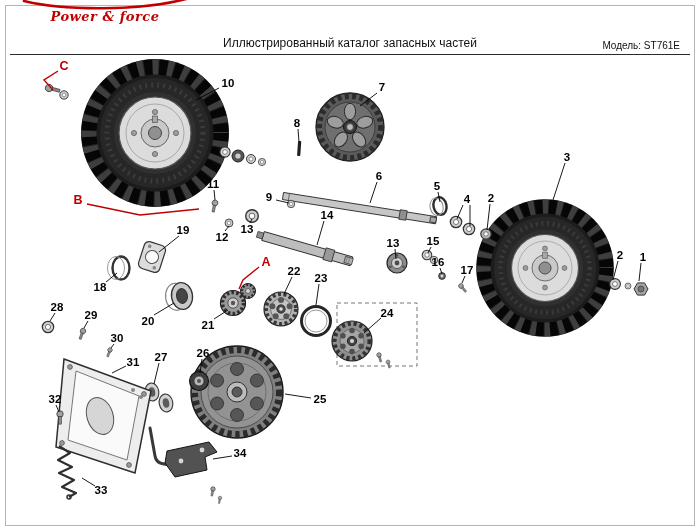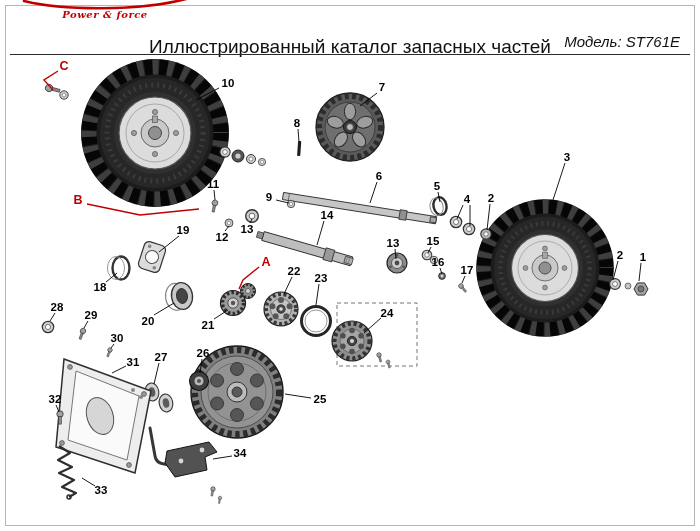--- a/index.html
+++ b/index.html
@@ -10,24 +10,24 @@
 
   
   .logo { position:absolute; left:18px; top:5px; width:174px; text-align:center; }
   .logo-text { font-family:"Liberation Serif", serif; font-weight:bold; font-style:italic;
                font-size:25px; letter-spacing:1px; color:#0a0a0a; line-height:1.05; }
   .brand { display:inline-block; }
   .brand::first-letter { font-size:33px; }
   .reg { font-size:9px; vertical-align:super; }
   .swoosh { display:block; margin:-7px auto -3px auto; }
   .logo-tagline { font-family:"DejaVu Serif", serif; font-style:italic; font-weight:bold;
-                  color:#c00000; font-size:10px; letter-spacing:0.5px; margin-top:-2px; }
+                  color:#c00000; font-size:13px; letter-spacing:0.5px; margin-top:-2px; }
   .page-title { position:absolute; left:0; right:0; top:36px; text-align:center;
-                font-size:19px; color:#111; }
-  .model { position:absolute; right:20px; top:33px; font-size:15px; color:#111;font-style:italic; }
+                font-size:12px; color:#111; }
+  .model { position:absolute; right:20px; top:40px; font-size:10px; color:#111; }
   .header-rule { position:absolute; left:10px; right:10px; top:54px; border-top:1.5px solid #2a2a2a; }
 
   
   #diagram { position:absolute; left:0; top:0; }
   .leader { fill:none; stroke:#000; stroke-width:0.9; }
   .leader.accent { stroke:#c00000; stroke-width:1.4; }
   .callout { font-family:"Liberation Sans", sans-serif; font-weight:bold; font-size:11.5px;
              fill:#000; text-anchor:middle; }
   .callout.accent { fill:#c00000; font-size:12.5px; }
 </style>

